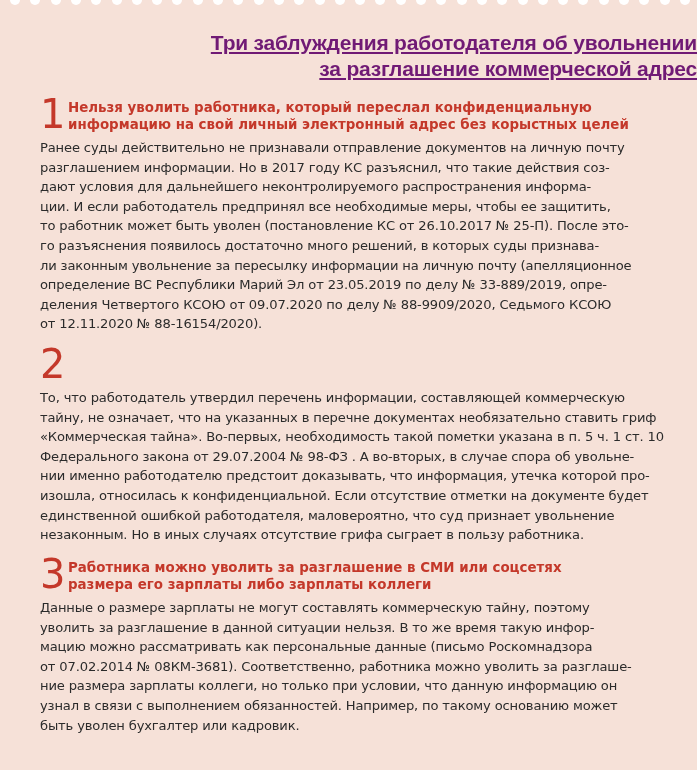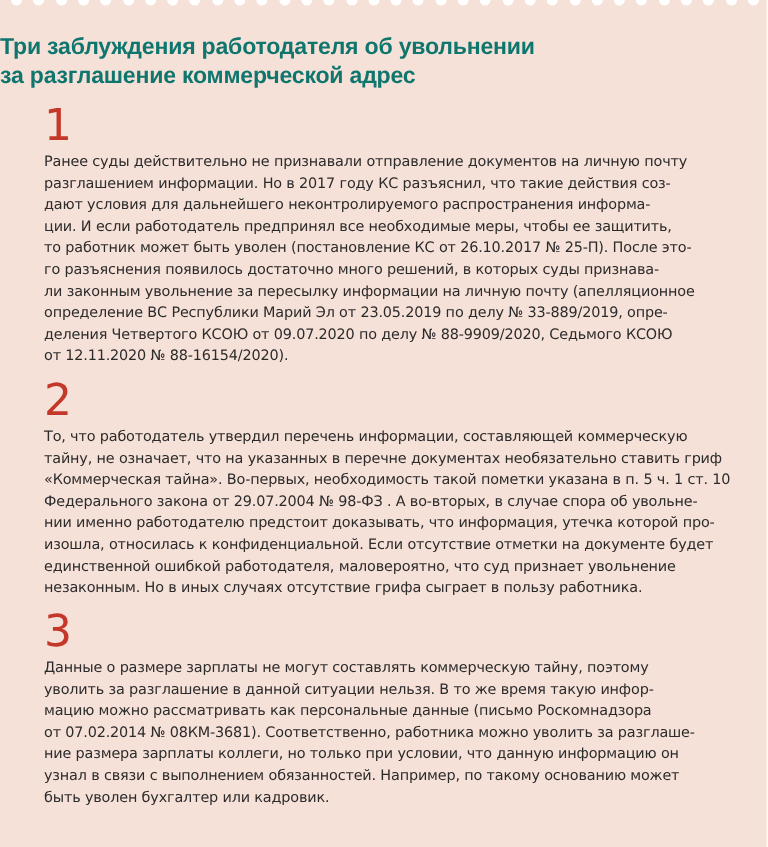--- a/index.html
+++ b/index.html
@@ -36,27 +36,28 @@
       width: 10px;
       height: 10px;
       border-radius: 50%;
       background: #ffffff;
     }
     .title {
       position: absolute;
       left: 0;
       right: 0;
       top: 30px;
-      text-align: left;
+      text-align: right;
       font-family: "Liberation Sans", sans-serif;
       font-weight: bold;
       font-size: 21px;
       line-height: 26px;
-      color: #0f766e;
+      color: #701a75;
       letter-spacing: -0.2px;
+      text-decoration: underline;
     }
     .section {
       position: absolute;
       left: 40px;
       width: 626px;
     }
     .sec-head {
       position: relative;
       height: 38px;
     }
@@ -136,20 +137,22 @@
     </div>
 
   <div class="title">
     <div>Три заблуждения работодателя об увольнении</div>
     <div>за разглашение коммерческой адрес</div>
   </div>
 
   <div class="section sec-1">
     <div class="sec-head">
       <div class="sec-num">1</div>
+      <div class="sec-title">Нельзя уволить работника, который переслал конфиденциальную
+информацию на свой личный электронный адрес без корыстных целей</div>
     </div>
     <div class="sec-body">Ранее суды действительно не признавали отправление документов на личную почту
 разглашением информации. Но в 2017 году КС разъяснил, что такие действия соз-
 дают условия для дальнейшего неконтролируемого распространения информа-
 ции. И если работодатель предпринял все необходимые меры, чтобы ее защитить,
 то работник может быть уволен (постановление КС от 26.10.2017 № 25-П). После это-
 го разъяснения появилось достаточно много решений, в которых суды признава-
 ли законным увольнение за пересылку информации на личную почту (апелляционное
 определение ВС Республики Марий Эл от 23.05.2019 по делу № 33-889/2019, опре-
 деления Четвертого КСОЮ от 09.07.2020 по делу № 88-9909/2020, Седьмого КСОЮ
@@ -166,20 +169,22 @@
 Федерального закона от 29.07.2004 № 98-ФЗ . А во-вторых, в случае спора об увольне-
 нии именно работодателю предстоит доказывать, что информация, утечка которой про-
 изошла, относилась к конфиденциальной. Если отсутствие отметки на документе будет
 единственной ошибкой работодателя, маловероятно, что суд признает увольнение
 незаконным. Но в иных случаях отсутствие грифа сыграет в пользу работника.</div>
   </div>
 
   <div class="section sec-3">
     <div class="sec-head">
       <div class="sec-num">3</div>
+      <div class="sec-title">Работника можно уволить за разглашение в СМИ или соцсетях
+размера его зарплаты либо зарплаты коллеги</div>
     </div>
     <div class="sec-body">Данные о размере зарплаты не могут составлять коммерческую тайну, поэтому
 уволить за разглашение в данной ситуации нельзя. В то же время такую инфор-
 мацию можно рассматривать как персональные данные (письмо Роскомнадзора
 от 07.02.2014 № 08КМ-3681). Соответственно, работника можно уволить за разглаше-
 ние размера зарплаты коллеги, но только при условии, что данную информацию он
 узнал в связи с выполнением обязанностей. Например, по такому основанию может
 быть уволен бухгалтер или кадровик.</div>
   </div>
 </div>

